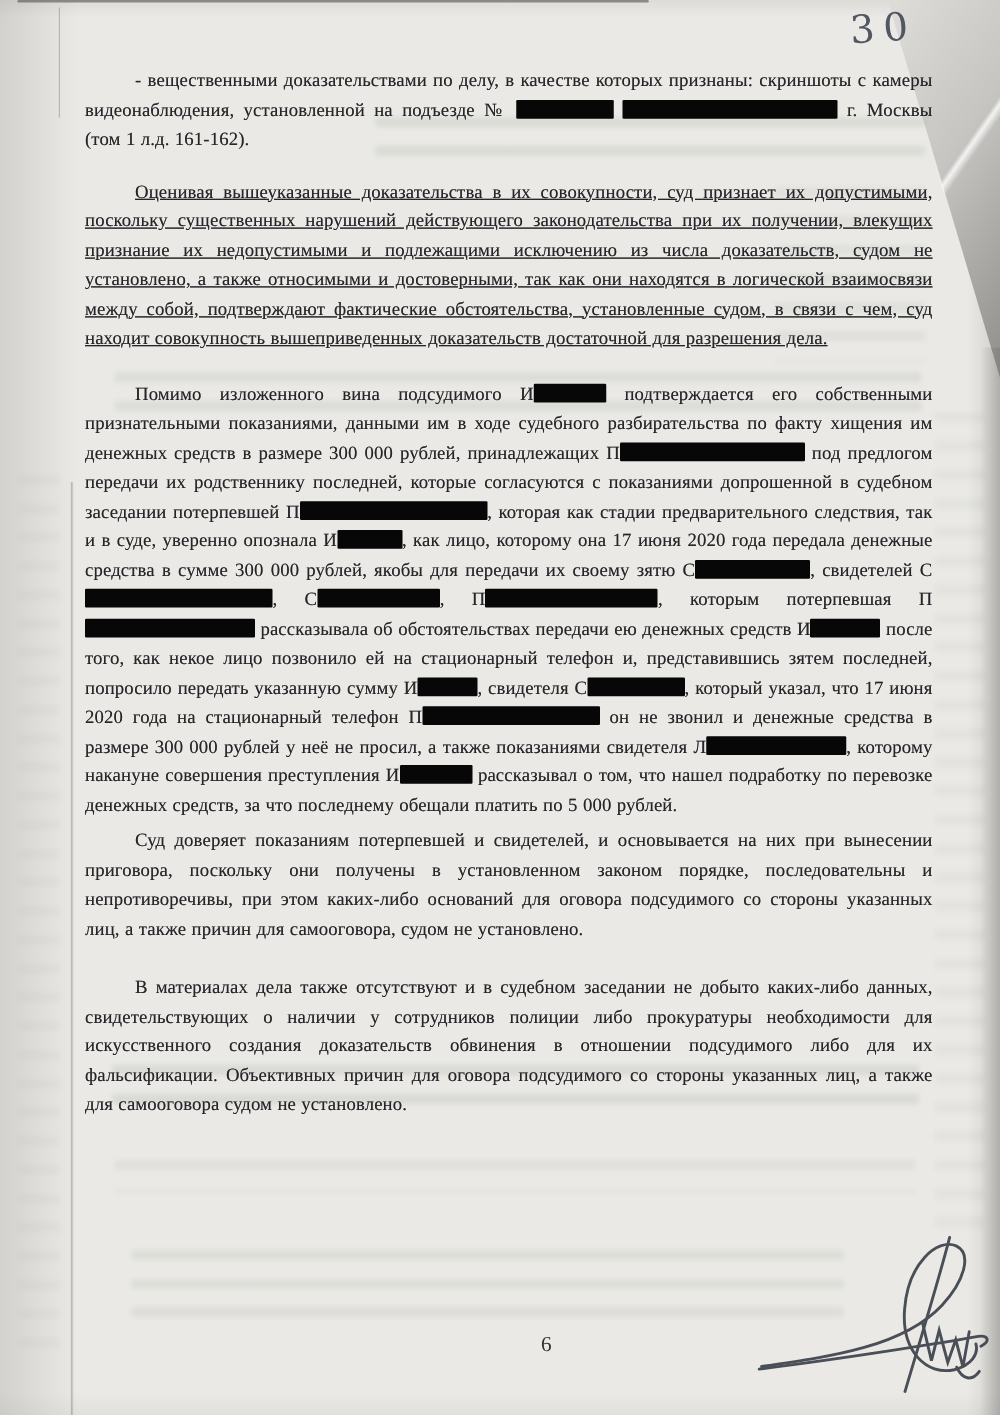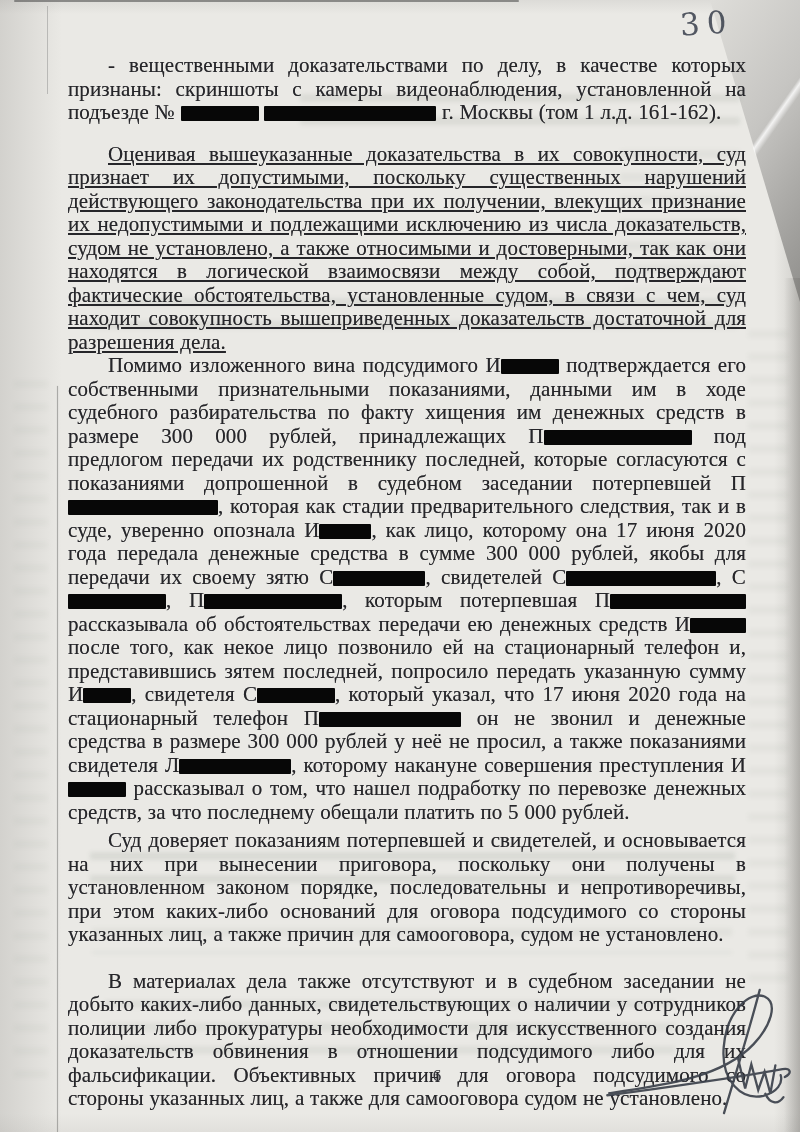--- a/index.html
+++ b/index.html
@@ -25,25 +25,25 @@
     background:linear-gradient(125deg,#deddd9 0%,#c6c5c2 45%,#8f8e8b 100%);
     clip-path:polygon(0 0,100% 0,100% 100%);}
   .corner-fold-edge{position:absolute;top:0;left:708px;width:92px;height:302px;
     background:linear-gradient(125deg, rgba(0,0,0,0) 48%, rgba(255,255,255,.8) 49.5%, rgba(0,0,0,0) 52%);
     clip-path:polygon(0 0,100% 0,100% 100%);pointer-events:none;}
   .handwritten-number{
     position:absolute;top:8px;left:680px;font-size:31px;line-height:1;
     color:#3e4450;letter-spacing:7px;transform:rotate(-4deg);opacity:.88;
     font-family:"DejaVu Serif",serif;}
   .doc{position:absolute;left:68px;top:54px;width:678px;}
-  .para{margin:0;text-indent:40px;font-size:21px;line-height:23.5px;
+  .para{margin:0;text-indent:40px;font-size:15px;line-height:23.5px;
     text-align:justify;color:#26262a;letter-spacing:.1px;word-spacing:.4px;
     text-shadow:0 0 .4px rgba(38,38,42,.55);}
   .para:nth-child(2){margin-top:18px;text-decoration:underline;}
-  .para:nth-child(3){}
+  .para:nth-child(3){margin-top:21px;}
   .para:nth-child(4){margin-top:5px;}
   .para:nth-child(5){margin-top:23px;}
   .redaction{display:inline-block;height:15px;background:#070707;
     transform:translateY(2px);border-radius:1px;}
   .bleed{position:absolute;pointer-events:none;
     background:repeating-linear-gradient(180deg, rgba(96,112,96,.20) 0 8px, rgba(0,0,0,0) 8px 23px);
     filter:blur(2px);}
   .page-number{position:absolute;top:1066px;left:424px;width:26px;
     text-align:center;font-size:17px;color:#33333a;}
   .signature{position:absolute;left:604px;top:986px;transform:rotate(-2deg);}

